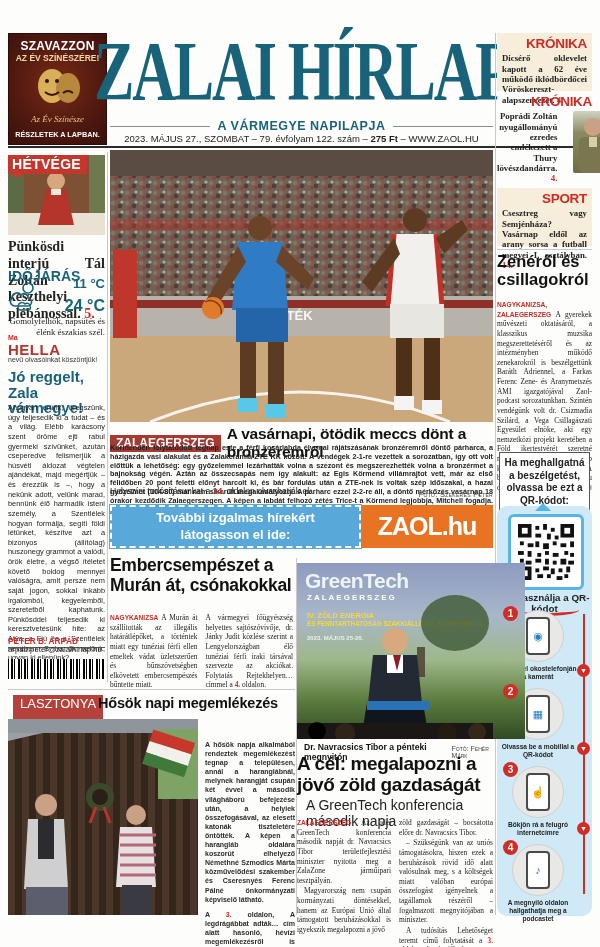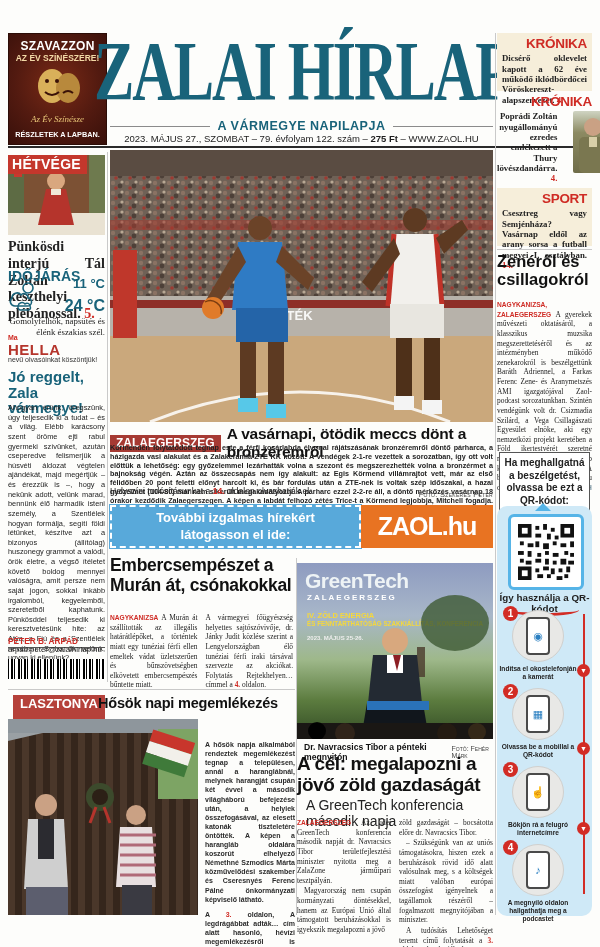--- a/index.html
+++ b/index.html
@@ -113,39 +113,39 @@
 
   
   .smug-head{left:110px;top:556px;width:185px;font-weight:bold;font-size:17.5px;line-height:1.12;
     color:#111;letter-spacing:-.3px;}
   .smug-cols{left:110px;top:613px;width:183px;display:flex;gap:8px;}
   .smug-col{flex:1;font-family:"Liberation Serif",serif;font-size:7.4px;line-height:1.3;text-align:justify;}
   .lead-red{font-family:"Liberation Sans",sans-serif;font-weight:bold;color:#cf2b24;font-size:6.6px;}
 
   
   .gt-photo{left:297px;top:563px;width:196px;height:176px;overflow:hidden;
-    background:linear-gradient(180deg,#8e9bc0 0%,#a8b7c9 30%,#9eb88a 55%,#5c7c3f 78%,#314a24 100%);}
+    background:linear-gradient(180deg,#8e9bc0 0%,#a8b7c9 30%,#9eb88a 55%,#5c7c3f 78%,#314a24 100%);padding-left:32px;}
   .gt-brand{position:absolute;left:8px;top:6px;color:#eef3f5;font-weight:bold;font-size:21px;letter-spacing:-.5px;}
   .gt-city{position:absolute;left:10px;top:30px;color:#fff;font-size:8px;letter-spacing:2px;font-weight:bold;}
   .gt-l1{position:absolute;left:10px;top:48px;color:#f5d83c;font-weight:bold;font-size:7.5px;}
   .gt-l2{position:absolute;left:10px;top:57px;color:#f5d83c;font-weight:bold;font-size:6.3px;width:180px;}
   .gt-date{position:absolute;left:10px;top:72px;color:#eee;font-weight:bold;font-size:6px;}
   .gt-caprow{left:304px;top:742px;width:196px;display:flex;justify-content:space-between;align-items:center;}
   .gt-cap{font-weight:bold;font-size:8.6px;color:#111;}
   .gt-credit{font-variant:small-caps;font-size:7px;color:#444;}
   .gt-head{left:297px;top:754px;width:196px;font-weight:bold;font-size:19px;line-height:1.08;
     color:#111;letter-spacing:-.4px;}
   .gt-sub{left:306px;top:797px;width:196px;font-size:14px;color:#222;}
   .gt-cols{left:297px;top:818px;width:196px;display:flex;gap:8px;}
   .gt-col{flex:1;font-family:"Liberation Serif",serif;font-size:7.4px;line-height:1.3;text-align:justify;}
   .para{display:block;}
   .para+.para{text-indent:7px;margin-top:1px;}
 
   
-  .hero-label{left:13px;top:695px;background:#b5413a;color:#fff;font-weight:bold;font-size:13px;
+  .hero-label{left:13px;top:695px;background:#b5413a;color:#fff;font-weight:normal;font-size:13px;
     padding:1px 7px 17px;}
   .hero-head{left:98px;top:695px;font-weight:bold;font-size:14.5px;color:#111;letter-spacing:-.2px;}
   .hero-photo{left:8px;top:719px;width:190px;height:196px;overflow:hidden;
     background:repeating-linear-gradient(90deg,#4a372a 0 7px,#35261c 7px 14px);}
   .hero-body{left:205px;top:740px;width:90px;font-weight:bold;font-size:7px;line-height:1.3;
     text-align:justify;color:#2b2b2b;}
 </style>
 </head>
 <body>
 

